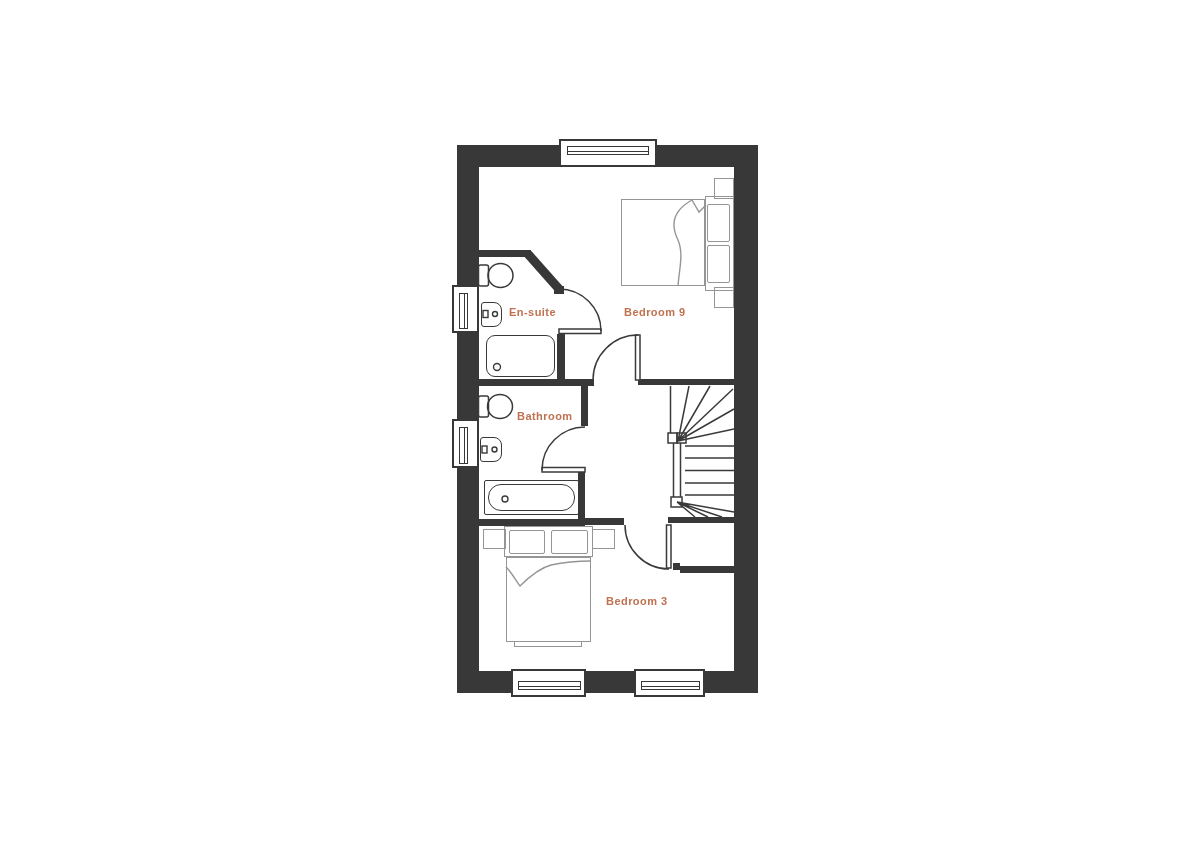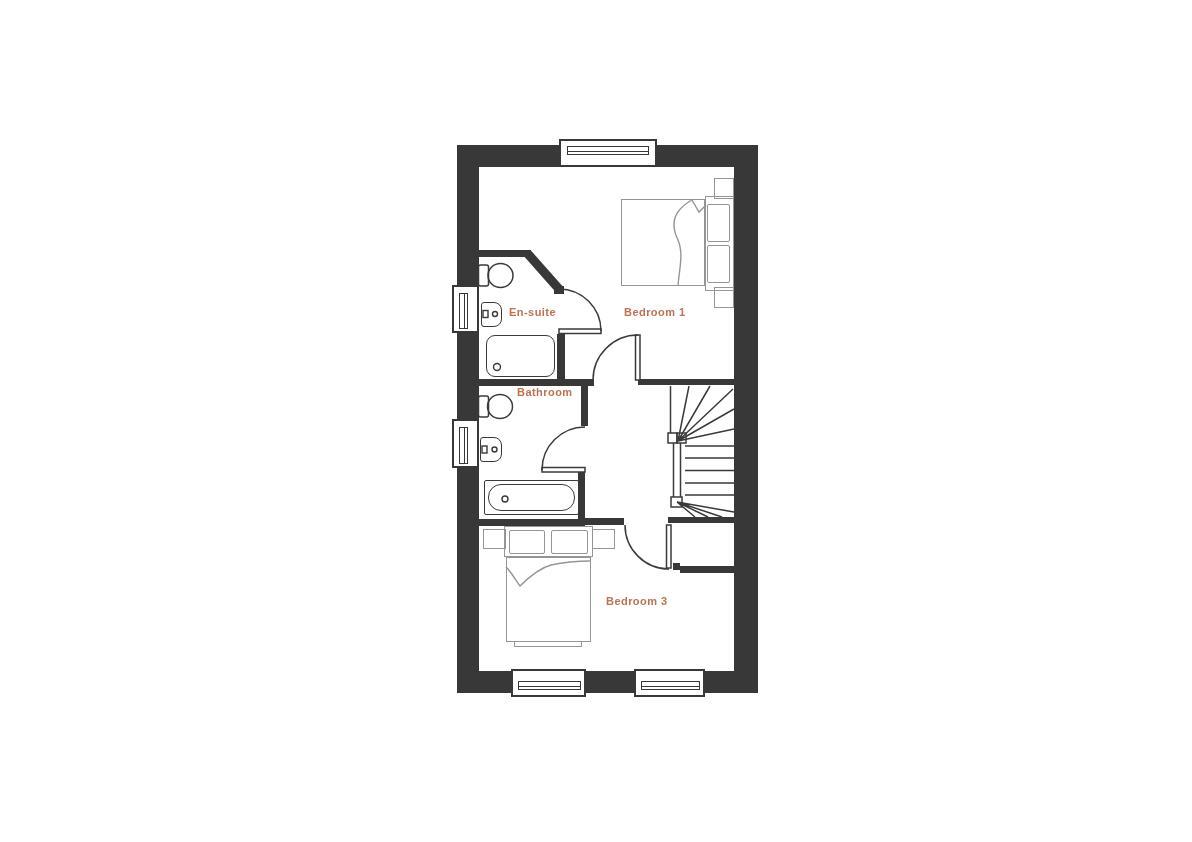--- a/index.html
+++ b/index.html
@@ -141,17 +141,17 @@
     </g>
 
     <g stroke="#959595" stroke-width="1.4" fill="none">
       <path d="M684 200 C666 210 662 224 670 240 C676 254 671 270 670 286"></path>
       <path d="M684 200 L691 212 L698 205"></path>
       <path d="M498 567 C504 573 508 581 512 586 C522 576 532 568 543 565 C557 562 571 561 583 561"></path>
     </g>
   </svg>
 
   <div class="room-label" style="left:501px;top:306px">En-suite</div>
-  <div class="room-label" style="left:616px;top:306px">Bedroom 1</div>
-  <div class="room-label" style="left:509px;top:386px">Bathroom</div>
+  <div class="room-label" style="left:616px;top:306px">Bedroom 9</div>
+  <div class="room-label" style="left:509px;top:410px">Bathroom</div>
   <div class="room-label" style="left:598px;top:595px">Bedroom 3</div>
 
 </div>
 
 </body></html>

